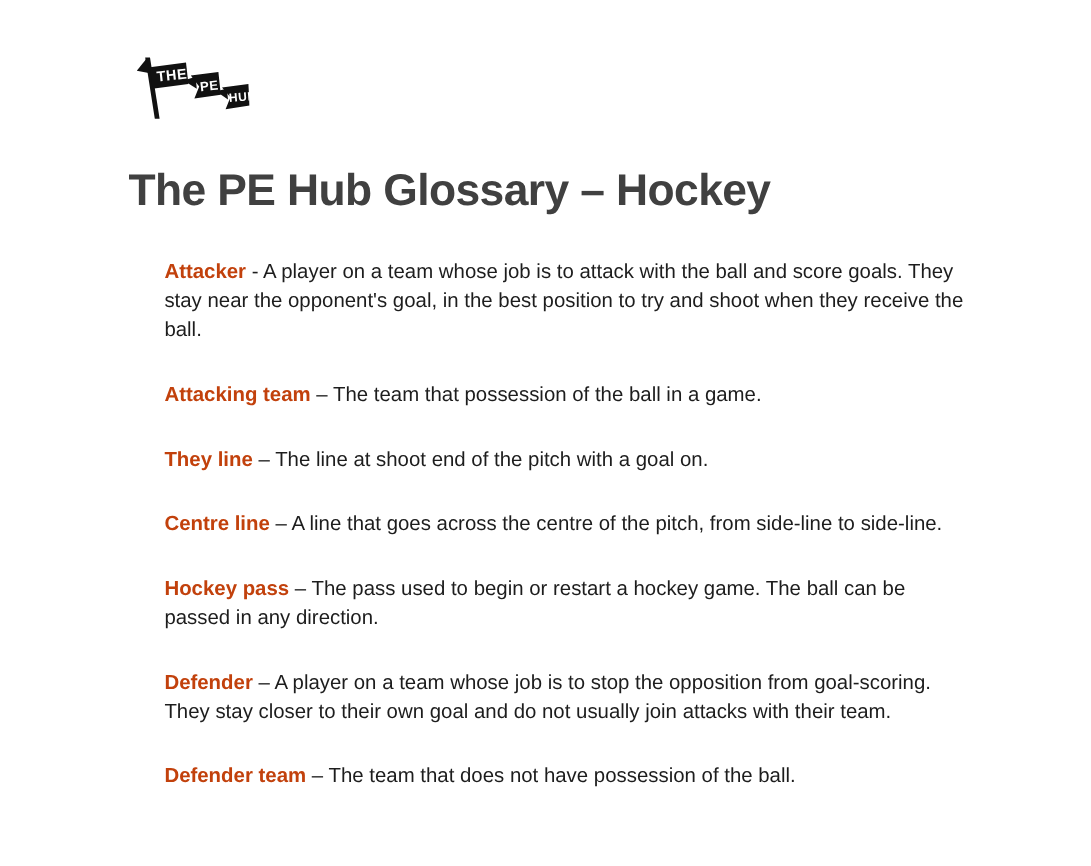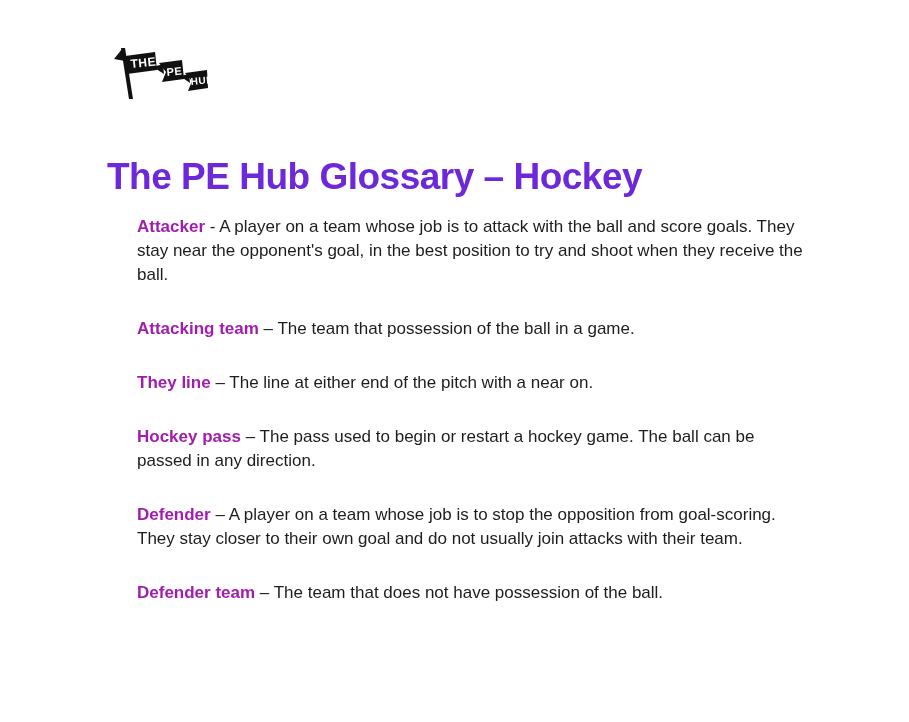--- a/index.html
+++ b/index.html
@@ -21,44 +21,44 @@
   .logo svg { display: block; width: 100%; height: 100%; }
   .logo text {
     font-family: "Liberation Sans", sans-serif;
     font-weight: 700;
     fill: #ffffff;
     letter-spacing: 0.5px;
   }
   .title {
     position: absolute;
     left: 107px;
-    top: 156px;
+    top: 138px;
     margin: 0;
     font-size: 37px;
     line-height: 42px;
     font-weight: 700;
     letter-spacing: -0.5px;
-    color: #6d28d9;
+    color: #404040;
     white-space: nowrap;
   }
   .entries {
     position: absolute;
     left: 137px;
     top: 215px;
     width: 666px;
   }
   .entry {
     margin: 0 0 30px 0;
     font-size: 17px;
     line-height: 24px;
     color: #1d1d1d;
   }
   .term {
     font-weight: 700;
-    color: #a21caf;
+    color: #c2410c;
   }
 </style>
 </head>
 <body>
 
 <div class="page">
 
   <div class="logo">
     <svg viewBox="0 0 100 54" xmlns="http://www.w3.org/2000/svg">
 
@@ -81,22 +81,23 @@
     </svg>
   </div>
 
   <h1 class="title">The PE Hub Glossary – Hockey</h1>
 
   <div class="entries">
     <p class="entry"><span class="term">Attacker</span> <span class="def">- A player on a team whose job is to attack with the ball and score goals. They stay near the opponent's goal, in the best position to try and shoot when they receive the ball.</span></p>
 
     <p class="entry"><span class="term">Attacking team</span> <span class="def">– The team that possession of the ball in a game.</span></p>
 
-    <p class="entry"><span class="term">They line</span> <span class="def">– The line at either end of the pitch with a near on.</span></p>
+    <p class="entry"><span class="term">They line</span> <span class="def">– The line at shoot end of the pitch with a goal on.</span></p>
 
+    <p class="entry"><span class="term">Centre line</span> <span class="def">– A line that goes across the centre of the pitch, from side-line to side-line.</span></p>
 
     <p class="entry"><span class="term">Hockey pass</span> <span class="def">– The pass used to begin or restart a hockey game. The ball can be passed in any direction.</span></p>
 
     <p class="entry"><span class="term">Defender</span> <span class="def">– A player on a team whose job is to stop the opposition from goal-scoring. They stay closer to their own goal and do not usually join attacks with their team.</span></p>
 
     <p class="entry"><span class="term">Defender team</span> <span class="def">– The team that does not have possession of the ball.</span></p>
   </div>
 
 </div>
 

